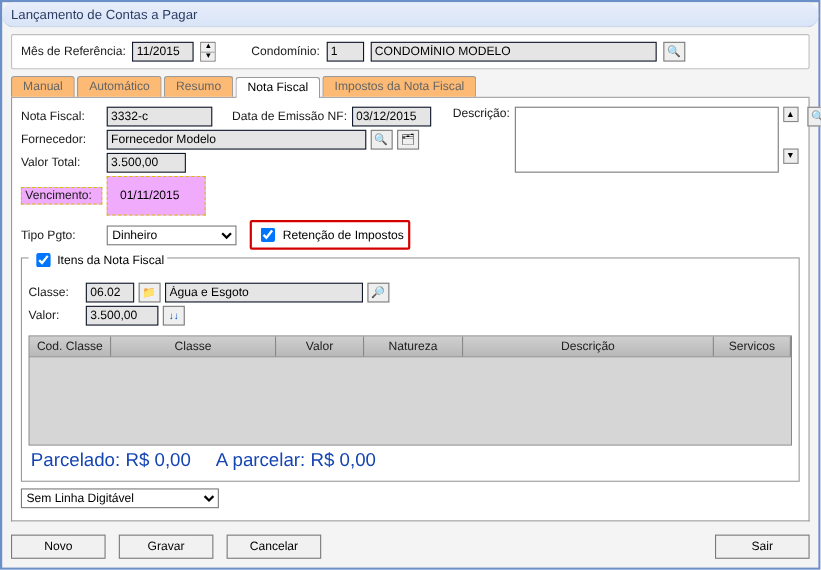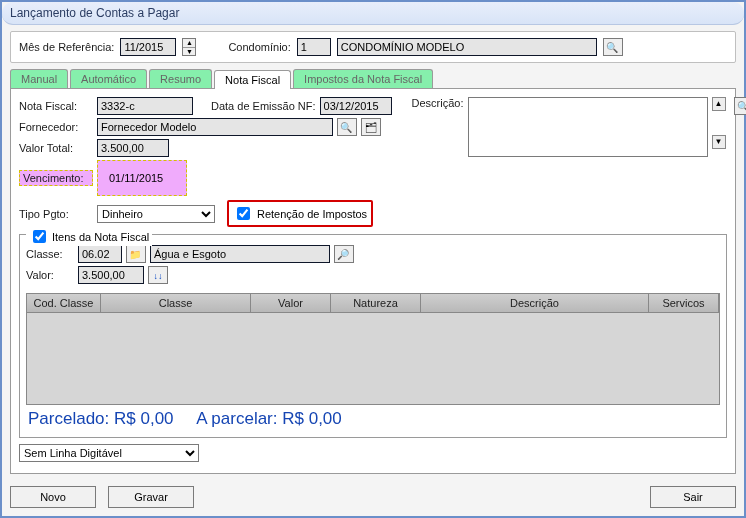--- a/index.html
+++ b/index.html
@@ -59,21 +59,21 @@
   .tabstrip {
     margin: 2px 8px 0 8px;
     display:flex; align-items:flex-end;
     border-bottom: 1px solid #9a9a9a;
     gap: 0;
   }
   .tab {
     padding: 3px 10px;
     border: 1px solid #9a9a9a;
     border-bottom: none;
-    background: #86efac;
+    background: #fdba74;
     color: #666;
     margin-right: 2px;
     border-radius: 3px 3px 0 0;
     cursor: pointer;
   }
   .tab.active {
     background: #fff; color: #000;
     position: relative; top: 1px;
   }
   .tabbody {
@@ -84,21 +84,21 @@
     flex: 1;
     padding: 8px;
     display:flex; flex-direction:column;
   }
   .row { display:flex; align-items:center; gap:4px; margin-bottom:3px; }
   .lbl-fixed { display:inline-block; width: 74px; }
   .hl-yellow { background: #f0abfc; border: 1px dashed #d4c200; padding:1px 3px; }
   .red-box { border: 2px solid #d40000; padding: 2px 4px; display:inline-flex; align-items:center; gap:4px; border-radius:2px;}
   .fieldset {
     border: 1px solid #9a9a9a;
-    padding: 6px 6px 4px 6px;
+    padding: 18px 6px 4px 6px;
     position: relative;
     margin-top: 4px;
     flex:1;
     display:flex; flex-direction:column;
   }
   .fieldset-legend {
     position:absolute; top:-8px; left:6px;
     background:#fff; padding:0 3px;
     display:flex; align-items:center; gap:3px;
   }
@@ -281,16 +281,17 @@
     <div class="row" style="margin-top:6px;">
       <select class="combo" style="width:180px">
         <option>Sem Linha Digitável</option>
       </select>
     </div>
   </div>
 
   <div class="bottom-buttons">
     <button class="btn-main">Novo</button>
     <button class="btn-main">Gravar</button>
+    <button class="btn-main">Cancelar</button>
     <div style="flex:1"></div>
     <button class="btn-main">Sair</button>
   </div>
 </div>
 
 </body></html>

